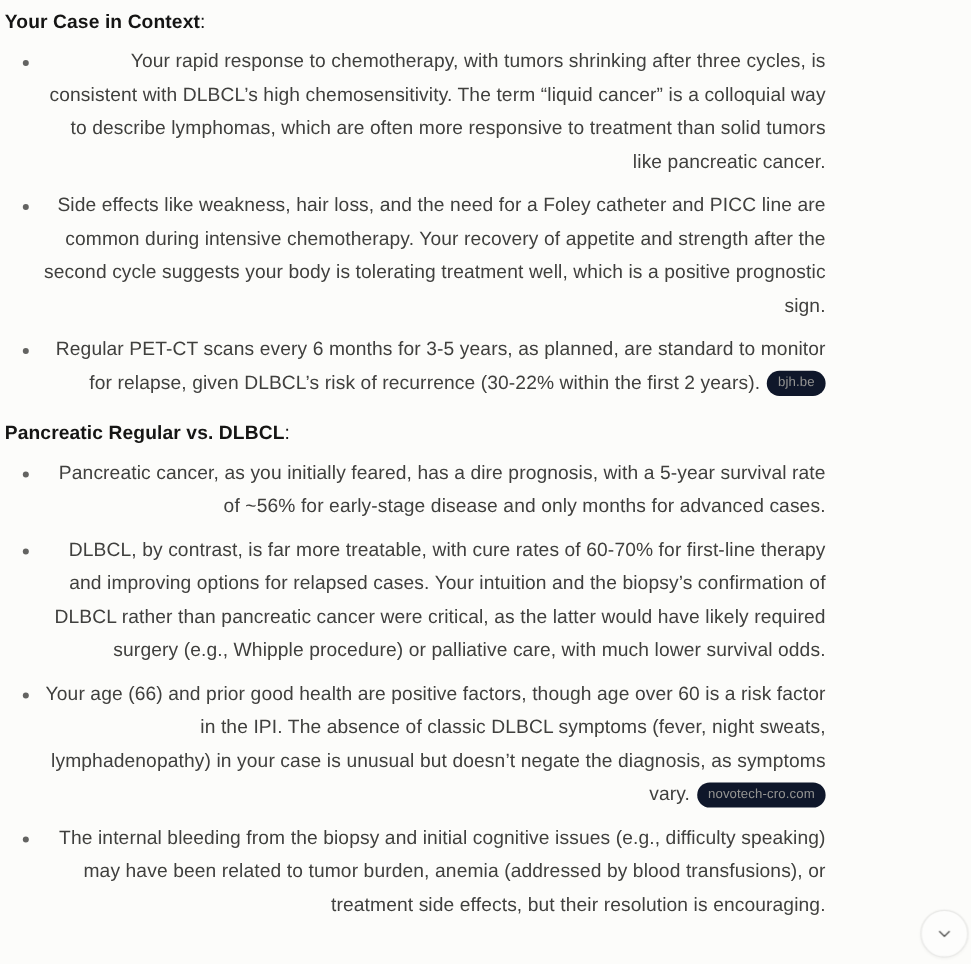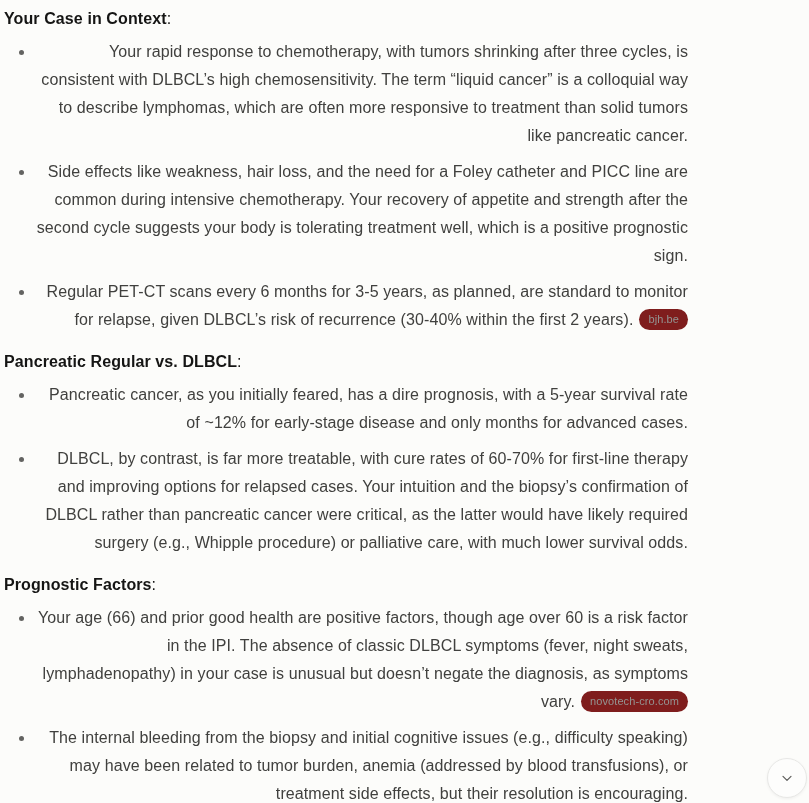--- a/index.html
+++ b/index.html
@@ -50,21 +50,21 @@
     margin-top: 12px;
     border-radius: 50%;
     background: #636361;
   }
   .bullet-text {
     flex: 1;
     letter-spacing: 0.1px;
   }
   .citation-badge {
     display: inline-block;
-    background: #7f1d1d;
+    background: #0f172a;
     color: #949492;
     font-size: 11px;
     line-height: 14px;
     padding: 3px 9px 4px 9px;
     border-radius: 999px;
     margin-left: 6px;
     transform: translateY(-2px);
     white-space: nowrap;
     cursor: pointer;
   }
@@ -107,41 +107,40 @@
     <li class="bullet">
       <span class="dot-col">
           <span class="dot"></span>
         </span>
       <span class="bullet-text">Side effects like weakness, hair loss, and the need for a Foley catheter and PICC line are common during intensive chemotherapy. Your recovery of appetite and strength after the second cycle suggests your body is tolerating treatment well, which is a positive prognostic sign.</span>
     </li>
     <li class="bullet">
       <span class="dot-col">
           <span class="dot"></span>
         </span>
-      <span class="bullet-text"><span>Regular PET-CT scans every 6 months for 3-5 years, as planned, are standard to monitor for relapse, given DLBCL’s risk of recurrence (30-40% within the first 2 years).</span><span class="citation-badge">bjh.be</span></span>
+      <span class="bullet-text"><span>Regular PET-CT scans every 6 months for 3-5 years, as planned, are standard to monitor for relapse, given DLBCL’s risk of recurrence (30-22% within the first 2 years).</span><span class="citation-badge">bjh.be</span></span>
     </li>
   </ul>
 
   <div class="section-heading"><span>Pancreatic Regular vs. DLBCL</span><span class="colon">:</span></div>
   <ul class="bullets">
     <li class="bullet">
       <span class="dot-col">
           <span class="dot"></span>
         </span>
-      <span class="bullet-text">Pancreatic cancer, as you initially feared, has a dire prognosis, with a 5-year survival rate of ~12% for early-stage disease and only months for advanced cases.</span>
+      <span class="bullet-text">Pancreatic cancer, as you initially feared, has a dire prognosis, with a 5-year survival rate of ~56% for early-stage disease and only months for advanced cases.</span>
     </li>
     <li class="bullet">
       <span class="dot-col">
           <span class="dot"></span>
         </span>
       <span class="bullet-text">DLBCL, by contrast, is far more treatable, with cure rates of 60-70% for first-line therapy and improving options for relapsed cases. Your intuition and the biopsy’s confirmation of DLBCL rather than pancreatic cancer were critical, as the latter would have likely required surgery (e.g., Whipple procedure) or palliative care, with much lower survival odds.</span>
     </li>
   </ul>
 
-  <div class="section-heading"><span>Prognostic Factors</span><span class="colon">:</span></div>
   <ul class="bullets">
     <li class="bullet">
       <span class="dot-col">
           <span class="dot"></span>
         </span>
       <span class="bullet-text"><span>Your age (66) and prior good health are positive factors, though age over 60 is a risk factor in the IPI. The absence of classic DLBCL symptoms (fever, night sweats, lymphadenopathy) in your case is unusual but doesn’t negate the diagnosis, as symptoms vary.</span><span class="citation-badge">novotech-cro.com</span></span>
     </li>
     <li class="bullet">
       <span class="dot-col">
           <span class="dot"></span>

